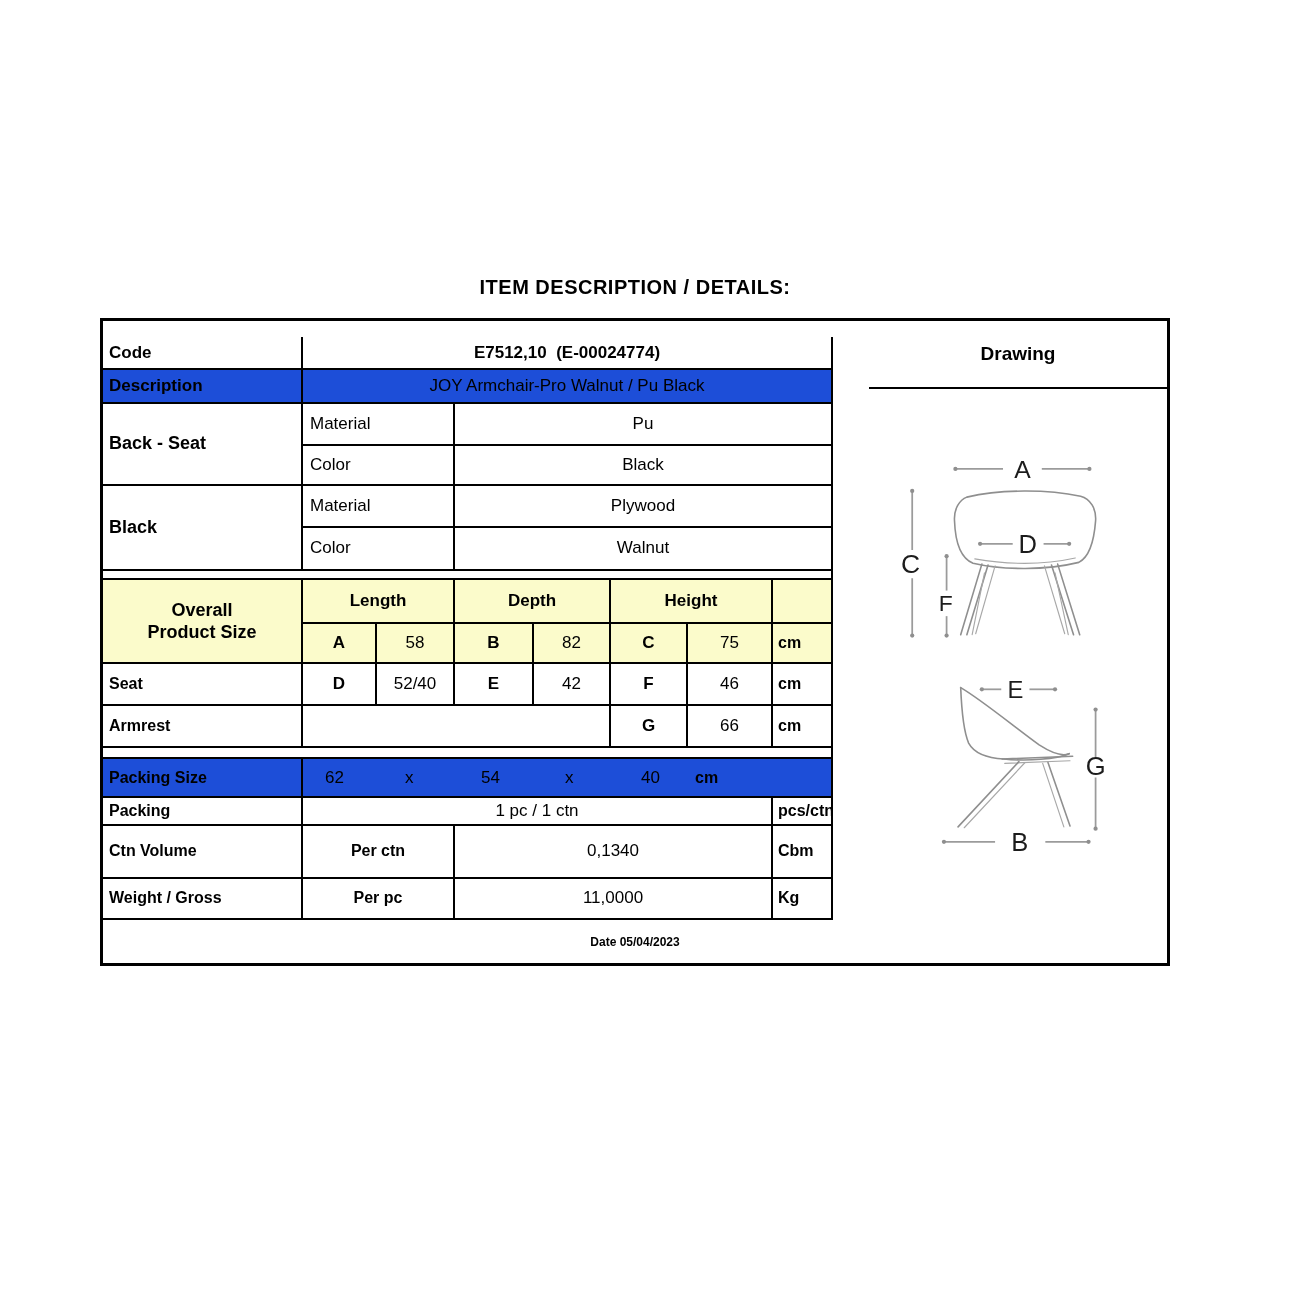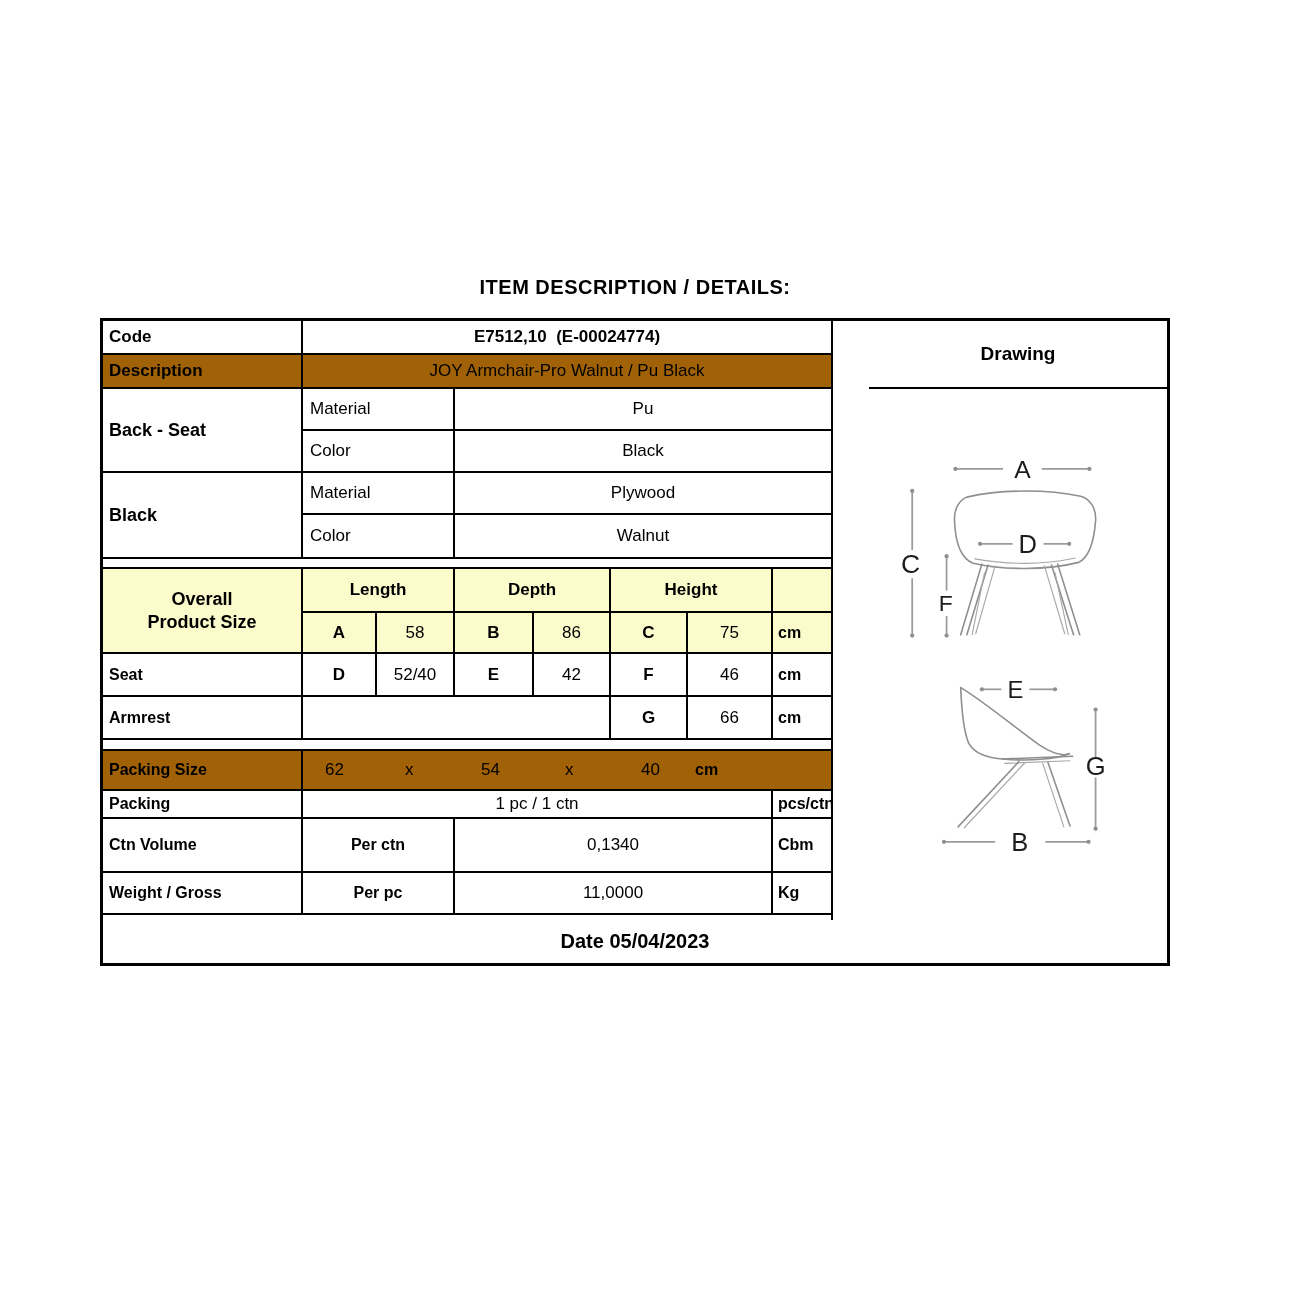--- a/index.html
+++ b/index.html
@@ -6,21 +6,21 @@
   html, body { background: #ffffff; }
   body { font-family: "Liberation Sans", sans-serif; color: #000; }
   .canvas { position: relative; width: 1300px; height: 1300px; background: #fff; overflow: hidden; }
 
   .title-band { position: absolute; left: 100px; top: 276px; width: 1070px; text-align: center;
                 font-size: 20px; font-weight: bold; letter-spacing: 0.5px; }
 
   .sheet { position: absolute; left: 100px; top: 318px; width: 1070px; height: 648px;
            border: 3px solid #000; display: flex; flex-direction: column; background: #fff; }
   .top { display: flex; height: 599px; }
-  .left-pane { width: 730px; border-right: 2px solid #000; display: flex; flex-direction: column; }
+  .left-pane { width: 730px; border-right: 2px solid #000; display: flex; flex-direction: column; margin-top: 16px; }
   .right-pane { flex: 1; display: flex; flex-direction: column; padding-left: 36px; }
 
   .row { display: flex; border-bottom: 2px solid #000; align-items: stretch; }
   .gap { border-bottom: 2px solid #000; background: #fff; }
 
   .cell { border-right: 2px solid #000; display: flex; align-items: center; justify-content: center;
           font-size: 17px; overflow: hidden; }
   .cell.end { border-right: none; }
   .lab { justify-content: flex-start; padding-left: 6px; font-weight: bold; }
   .sublab { justify-content: flex-start; padding-left: 7px; font-weight: normal; }
@@ -29,31 +29,31 @@
   .pre { white-space: pre; }
 
   .sec { display: flex; border-bottom: 2px solid #000; }
   .sec .seclab { width: 200px; border-right: 2px solid #000; display: flex; align-items: center;
                  padding-left: 6px; font-weight: bold; font-size: 18px; }
   .sub { flex: 1; display: flex; flex-direction: column; }
   .subrow { display: flex; height: 42px; border-bottom: 2px solid #000; }
   .subrow.lastsub { border-bottom: none; flex: 1; }
 
   .yellow { background: #FBFBCB; }
-  .gray { background: #a16207; }
+  .gray { background: #1d4ed8; }
 
   .overall-lab { width: 200px; border-right: 2px solid #000; display: flex; align-items: center;
                  justify-content: center; text-align: center; font-weight: bold; font-size: 18px;
                  padding: 0 33px; line-height: 1.25; }
 
   .psizes { position: relative; flex: 1; }
   .psizes span { position: absolute; top: 50%; transform: translateY(-50%); font-size: 17px; }
 
   .date-row { flex: 1; display: flex; align-items: center; justify-content: center;
-              font-weight: bold; font-size: 20px; }
+              font-weight: bold; font-size: 12px; }
 
   .drawing-header { height: 68px; border-bottom: 2px solid #000; display: flex; align-items: center;
                     justify-content: center; font-weight: bold; font-size: 19px; }
   .drawing-area { flex: 1; position: relative; }
   .drawing-area svg { position: absolute; left: 0; top: 0; width: 100%; height: 100%; }
 
   .sketch { stroke: #8f8f8f; stroke-width: 1.8; fill: none; stroke-linecap: round; }
   .sketch2 { stroke: #a8a8a8; stroke-width: 1.3; fill: none; stroke-linecap: round; }
   .dim { stroke: #9b9b9b; stroke-width: 2; fill: none; stroke-linecap: butt; }
   .dimdot { fill: #8f8f8f; }
@@ -117,21 +117,21 @@
             <div class="subrow" style="height:44px">
               <div class="cell bold" style="width:152px">Length</div>
               <div class="cell bold" style="width:156px">Depth</div>
               <div class="cell bold" style="width:162px">Height</div>
               <div class="cell end" style="flex:1"></div>
             </div>
             <div class="subrow lastsub">
               <div class="cell bold" style="width:74px">A</div>
               <div class="cell" style="width:78px">58</div>
               <div class="cell bold" style="width:79px">B</div>
-              <div class="cell" style="width:77px">86</div>
+              <div class="cell" style="width:77px">82</div>
               <div class="cell bold" style="width:77px">C</div>
               <div class="cell" style="width:85px">75</div>
               <div class="cell end unit" style="flex:1">cm</div>
             </div>
           </div>
         </div>
 
         <div class="row" style="height:43px">
           <div class="cell lab" style="width:200px;font-size:16px">Seat</div>
           <div class="cell bold" style="width:74px">D</div>

